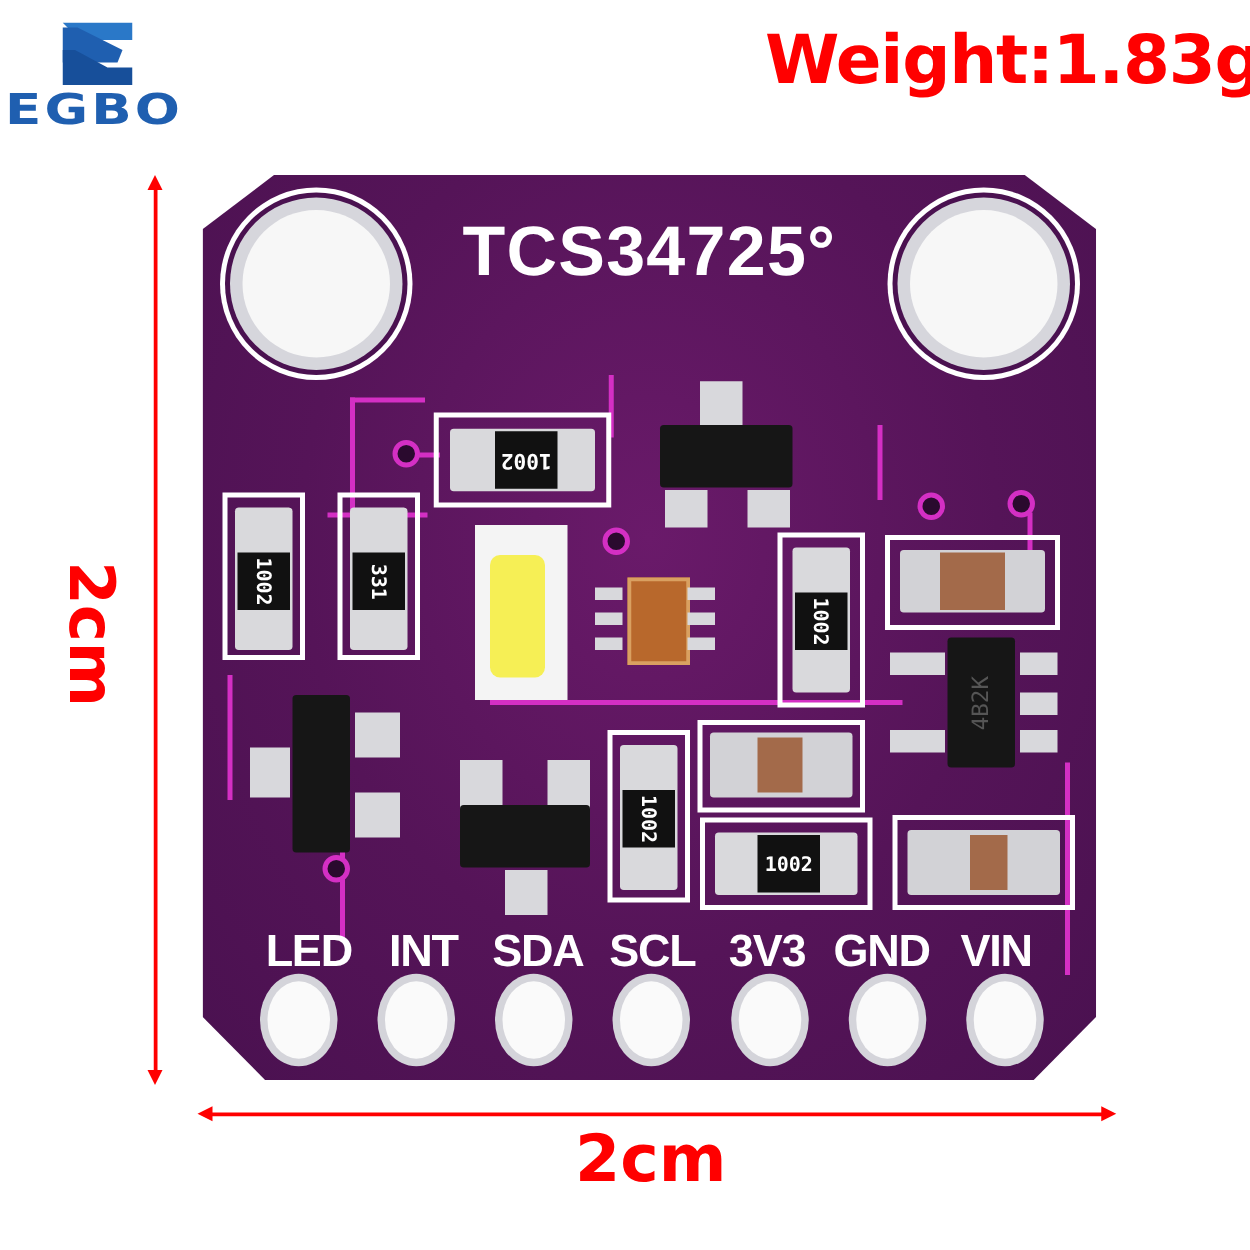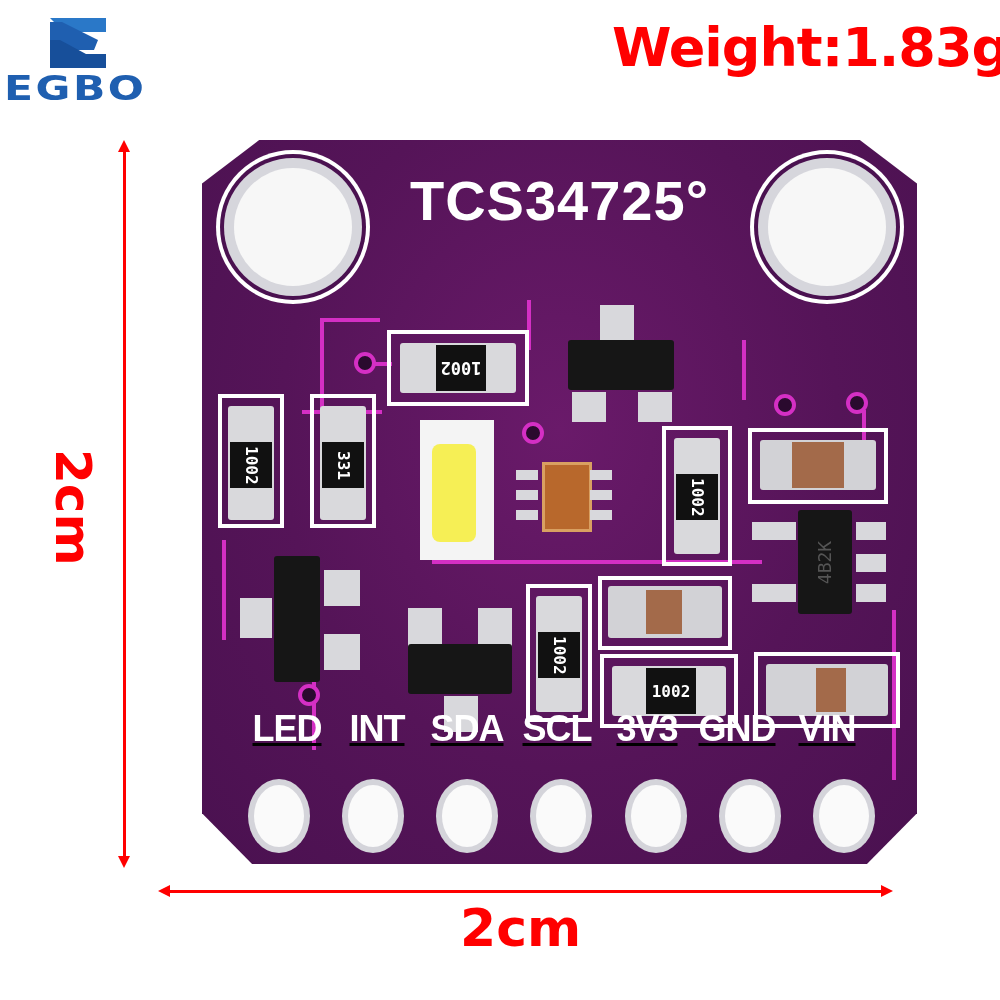--- a/index.html
+++ b/index.html
@@ -20,42 +20,41 @@
     .dim-h { position: absolute; left: 158px; top: 885px; width: 735px; height: 12px; }
     .dim-h .line { position: absolute; left: 8px; top: 5px; width: 719px; height: 3px; background: #ff0000; }
     .dim-h .arrow-left { position: absolute; left: 0; top: 0; border-top: 6px solid transparent; border-bottom: 6px solid transparent; border-right: 12px solid #ff0000; }
     .dim-h .arrow-right { position: absolute; right: 0; top: 0; border-top: 6px solid transparent; border-bottom: 6px solid transparent; border-left: 12px solid #ff0000; }
     .dim-h-label { position: absolute; left: 460px; top: 898px; font-weight: bold; font-size: 52px; color: #ff0000; }
 
     .pcb { position: absolute; left: 162px; top: 140px; width: 715px; height: 724px;
       background: radial-gradient(ellipse at 50% 40%, #6a1a6a 0%, #551458 55%, #4a1150 100%);
       border-radius: 6px;
       clip-path: polygon(8% 0, 92% 0, 100% 6%, 100% 93%, 93% 100%, 7% 100%, 0 93%, 0 6%);
-      margin-left: 40px;
     }
     .hole { position: absolute; width: 118px; height: 118px; border-radius: 50%; background: #f7f7f7; box-shadow: 0 0 0 10px #d6d6dc, 0 0 0 14px #4a1150, 0 0 0 18px #ffffff; }
     .pcb-title { position: absolute; left: 0; width: 100%; text-align: center; color: #ffffff; font-family: "Liberation Sans", sans-serif; font-weight: bold; }
     .title1 { top: 28px; font-size: 56px; letter-spacing: 1px; }
     .title2 { top: 92px; font-size: 54px; }
 
     .trace { position: absolute; background: #d42fc4; }
     .via { position: absolute; width: 14px; height: 14px; border-radius: 50%; border: 4px solid #d42fc4; background: #2a0a2e; }
 
     .silk { position: absolute; border: 4px solid #ffffff; box-sizing: border-box; }
     .res { position: absolute; background: #d9d9dc; border-radius: 3px; box-sizing: border-box; }
     .res .body { position: absolute; background: #111111; color: #ffffff; font-family: "DejaVu Sans Mono", monospace; font-weight: bold; display: flex; align-items: center; justify-content: center; }
     .cap { position: absolute; background: #d2d2d6; border-radius: 3px; }
     .cap .body { position: absolute; background: #a36a4a; }
     .ic { position: absolute; background: #161616; border-radius: 3px; color: #333; font-family: "DejaVu Sans Mono", monospace; display: flex; align-items: center; justify-content: center; }
     .pad { position: absolute; background: #d8d8dc; }
     .led { position: absolute; background: #f4f4f4; }
     .led .yellow { position: absolute; background: #f6ef55; border-radius: 8px; }
     .sensor { position: absolute; background: #b8682c; border: 3px solid #d9a061; }
 
-    .pin-labels { position: absolute; left: 40px; top: 568px; width: 640px; display: flex; justify-content: flex-start; text-decoration: underline; }
+    .pin-labels { position: absolute; left: 40px; top: 600px; width: 640px; display: flex; justify-content: space-between; }
     .pin-label { color: #ffffff; font-family: "Liberation Sans", sans-serif; font-weight: bold; font-size: 36px; letter-spacing: -1px; width: 90px; text-align: center; }
     .pins { position: absolute; left: 52px; top: 645px; width: 615px; display: flex; justify-content: space-between; }
     .pin { width: 50px; height: 62px; border-radius: 50%; background: #fafafa; box-shadow: 0 0 0 6px #d4d4da; }
   </style>
 </head>
 <body>
 
 <div class="logo">
   <svg width="56" height="50" viewBox="0 0 56 50">
     <polygon points="0,0 56,0 56,14 14,14" fill="#2a78c8"></polygon>

